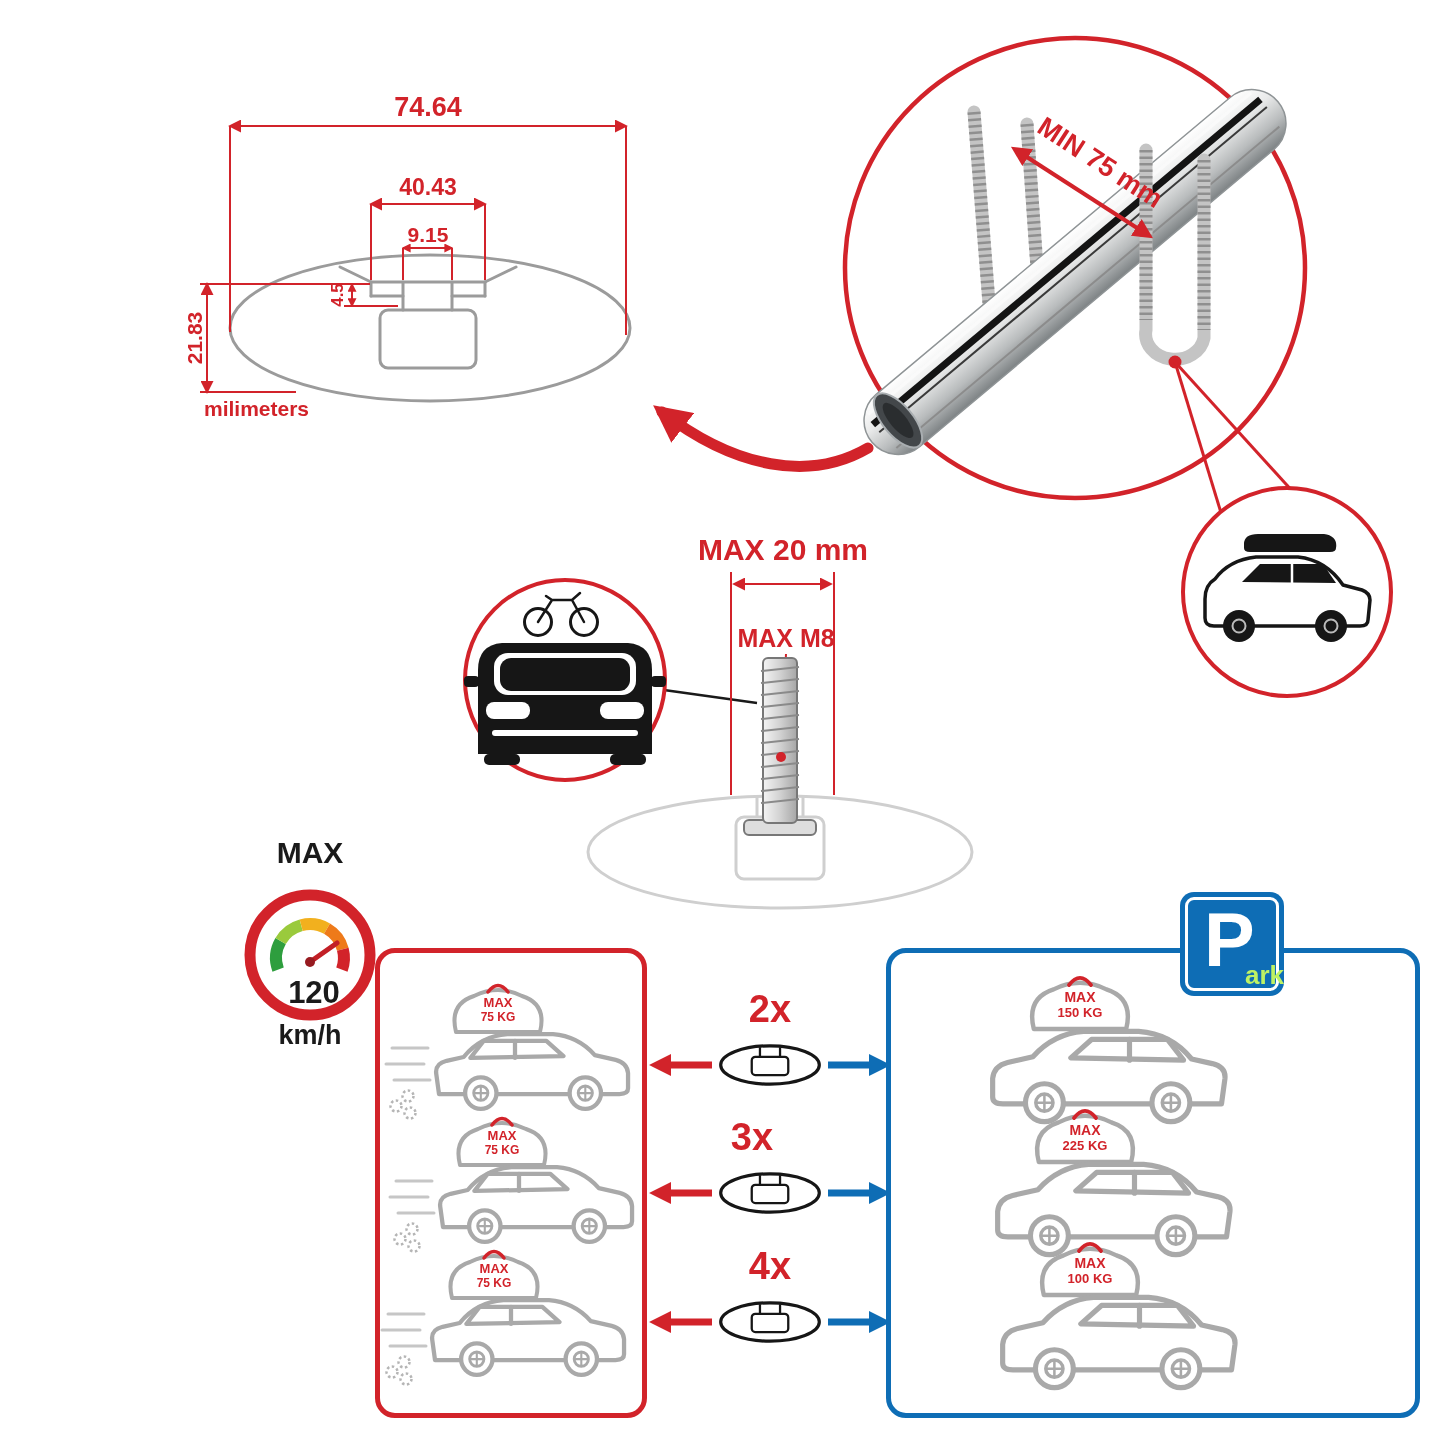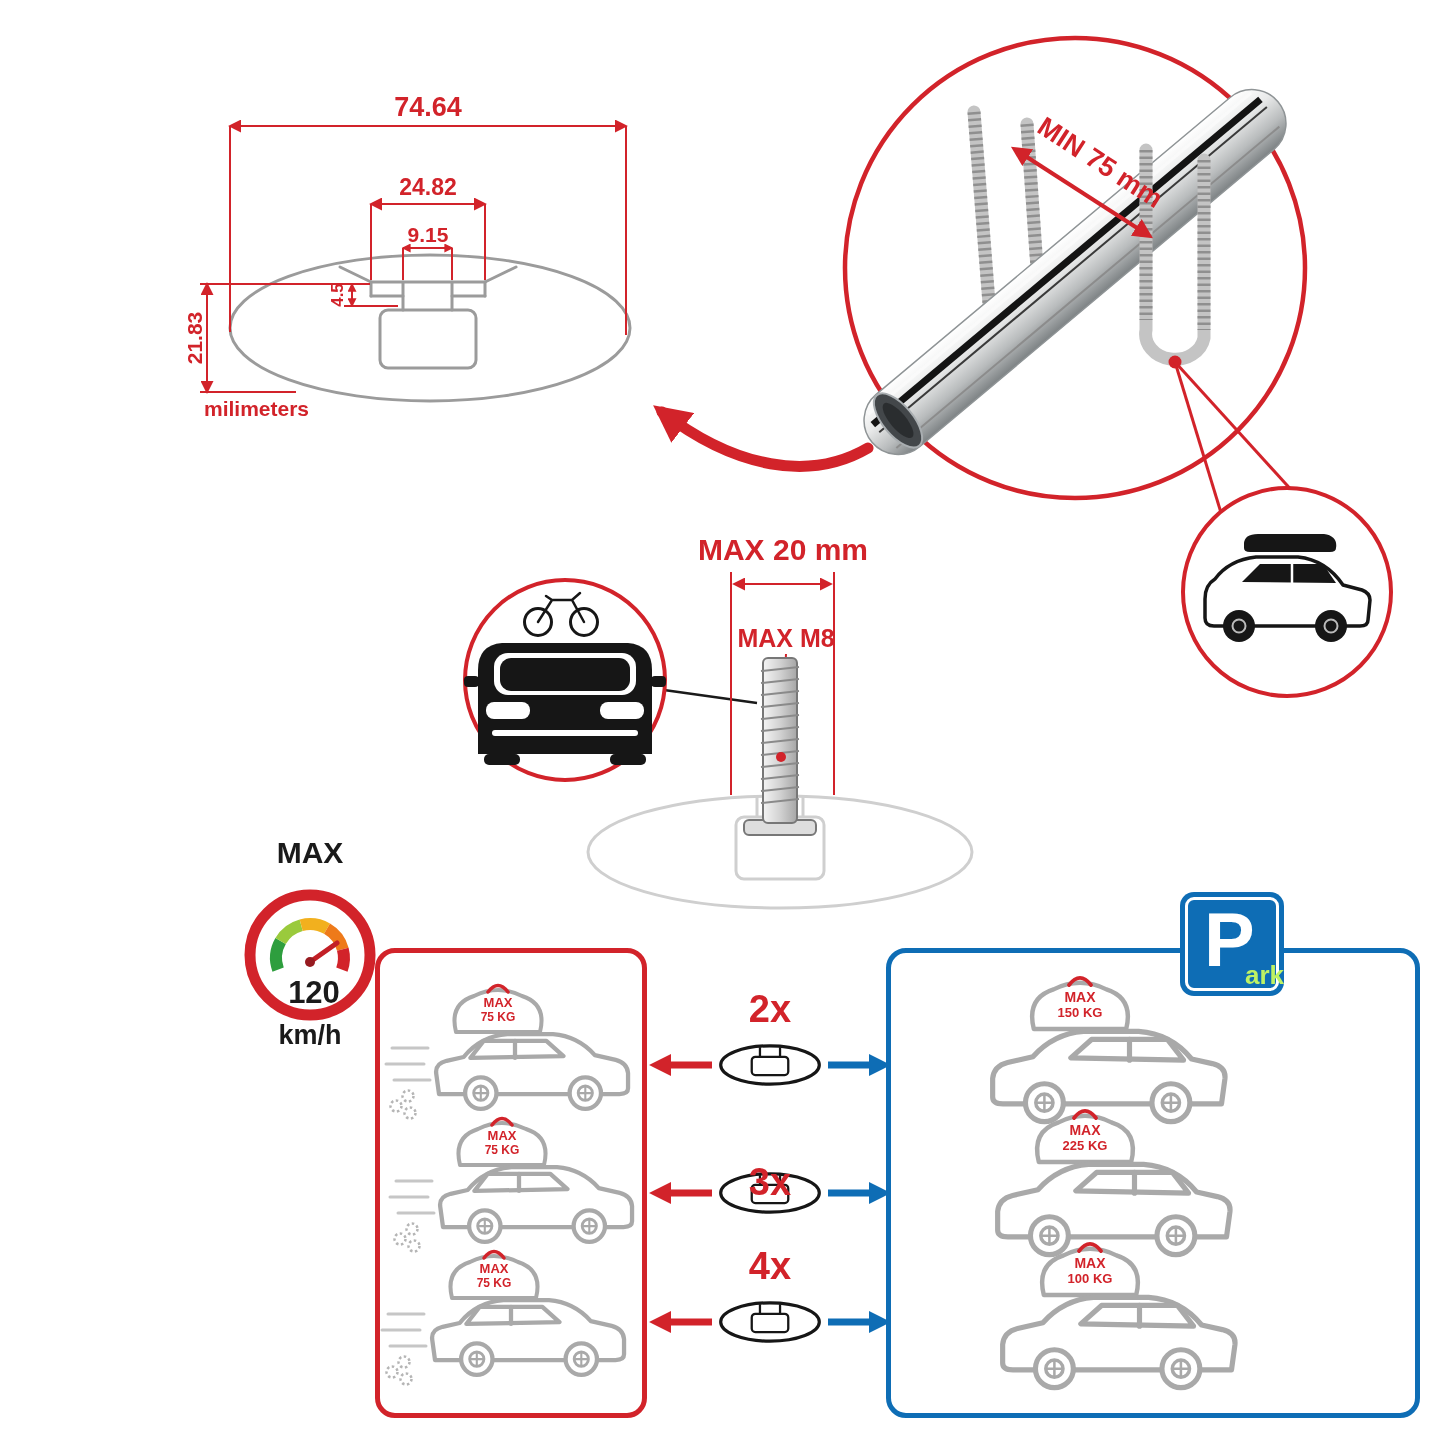--- a/index.html
+++ b/index.html
@@ -334,37 +334,37 @@
 <div id="blue-box" class="box"></div>
 
 <div id="park">
   <div class="inner">
     <span class="p">P</span>
     <span class="ark">ark</span>
   </div>
 </div>
 
 <div class="t red" style="left:428px; top:94px;  font-size:27px;">74.64</div>
-<div class="t red" style="left:428px; top:176px; font-size:23px;">24.82</div>
+<div class="t red" style="left:428px; top:176px; font-size:23px;">40.43</div>
 <div class="t red" style="left:428px; top:224px; font-size:21px;">9.15</div>
 <div class="t red rot" style="left:337px; top:295px; font-size:17px;">4.5</div>
 <div class="t red rot" style="left:194px; top:338px; font-size:21px;">21.83</div>
 <div class="t red noctr" style="left:204px; top:398px; font-size:21px;">milimeters</div>
 
 <div class="t red rotmin" style="left:1100px; top:163px; font-size:27px;">MIN 75 mm</div>
 
 <div class="t red" style="left:783px; top:535px; font-size:30px;">MAX 20 mm</div>
 <div class="t red" style="left:786px; top:626px; font-size:25px;">MAX M8</div>
 
 <div class="t blk" style="left:310px; top:838px;  font-size:30px;">MAX</div>
 <div class="t blk" style="left:314px; top:977px;  font-size:31px;">120</div>
 <div class="t blk" style="left:310px; top:1022px; font-size:27px;">km/h</div>
 
 <div class="t red" style="left:770px; top:990px;  font-size:38px;">2x</div>
-<div class="t red" style="left:770px; top:1118px; font-size:38px;margin-top:45px;">3x</div>
+<div class="t red" style="left:752px; top:1118px; font-size:38px;">3x</div>
 <div class="t red" style="left:770px; top:1247px; font-size:38px;">4x</div>
 
 <div class="t red" style="left:498px; top:996px;  font-size:13px;">MAX</div>
 <div class="t red" style="left:498px; top:1011px; font-size:12px;">75 KG</div>
 <div class="t red" style="left:502px; top:1129px; font-size:13px;">MAX</div>
 <div class="t red" style="left:502px; top:1144px; font-size:12px;">75 KG</div>
 <div class="t red" style="left:494px; top:1262px; font-size:13px;">MAX</div>
 <div class="t red" style="left:494px; top:1277px; font-size:12px;">75 KG</div>
 
 <div class="t red" style="left:1080px; top:990px;  font-size:14px;">MAX</div>

